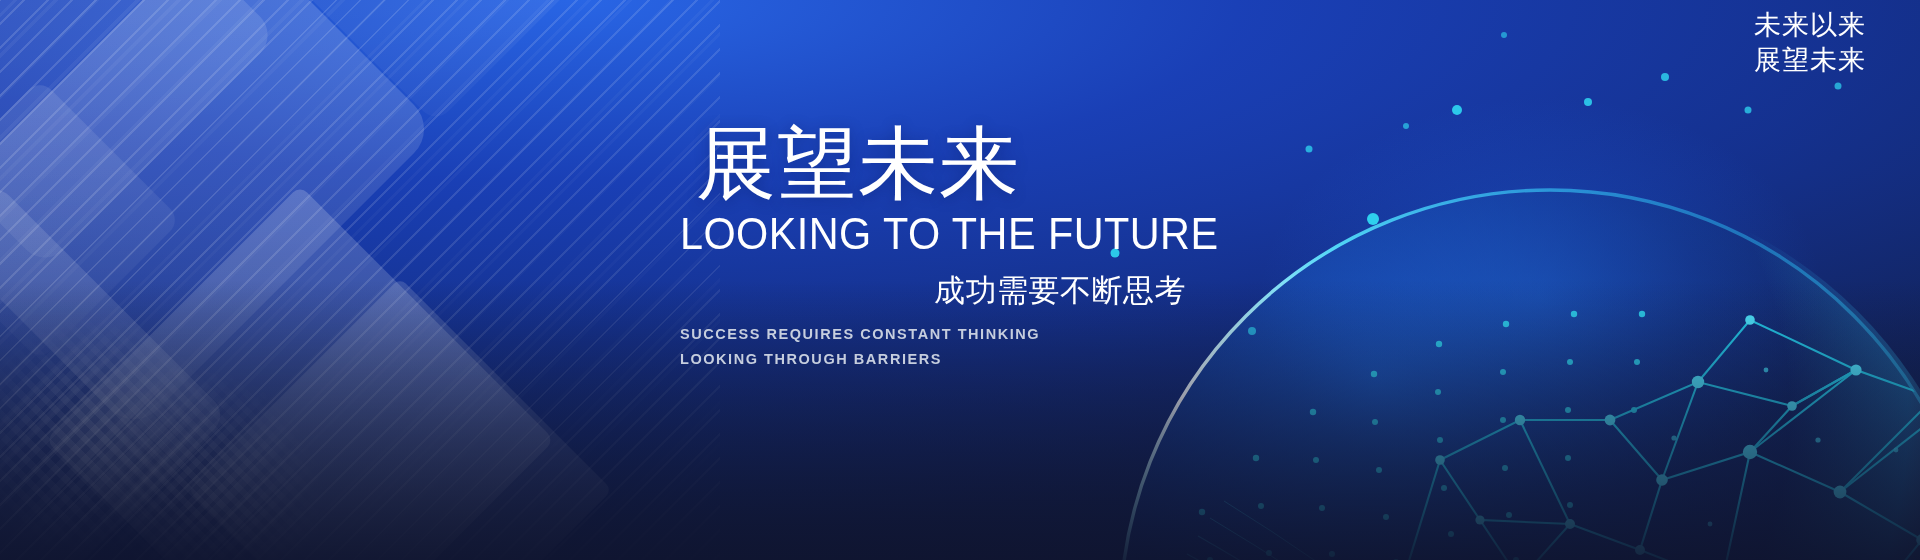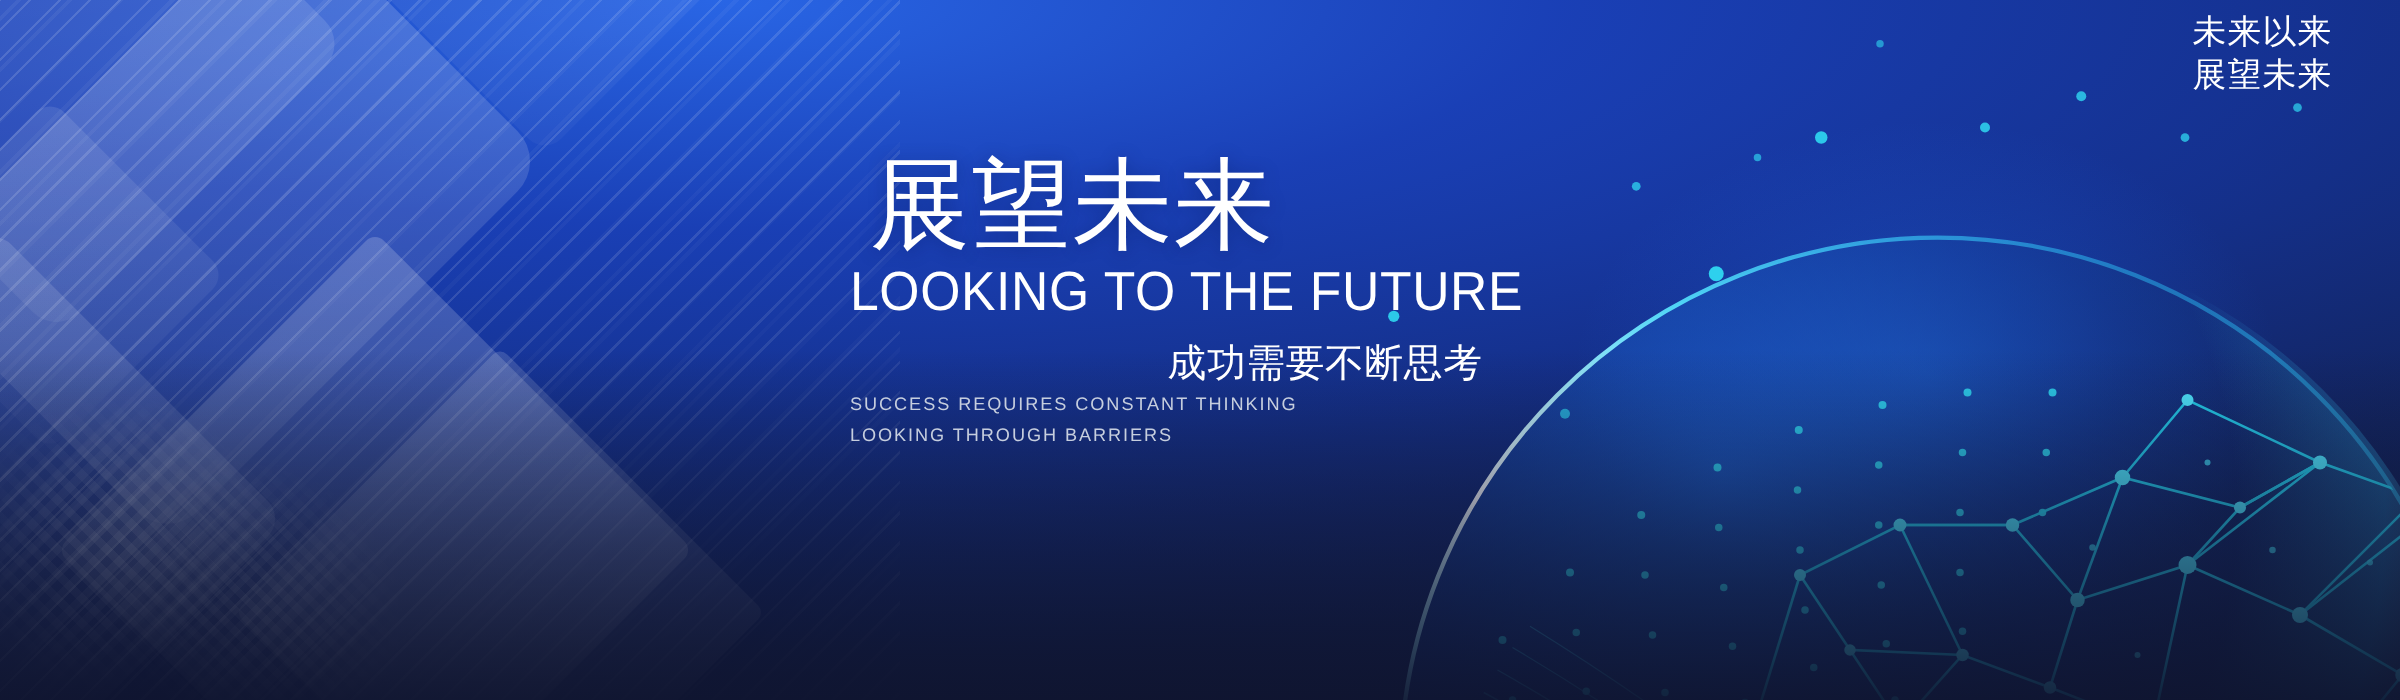--- a/index.html
+++ b/index.html
@@ -101,21 +101,21 @@
     letter-spacing:1px;margin:0 0 6px 16px;white-space:nowrap;
     text-shadow:0 2px 14px rgba(0,20,80,.35);
   }
   .title-en{
     font-size:44px;line-height:1.08;color:#fff;font-weight:400;
     letter-spacing:.5px;margin:0 0 12px 0;white-space:nowrap;
     transform:scaleX(.94);transform-origin:left center;
   }
   .sub-cn{font-size:31px;line-height:1.33;color:#fff;font-weight:400;letter-spacing:.5px;margin:0;text-align:center;}
   .sub-cn div{white-space:nowrap;}
-  .sub-en{margin-top:1px;font-size:14.5px;line-height:1.72;color:#c6cede;letter-spacing:1.55px;font-weight:400;}
+  .sub-en{margin-top:11px;font-size:14.5px;line-height:1.72;color:#c6cede;letter-spacing:1.55px;font-weight:700;}
   .sub-en div{white-space:nowrap;}
 
   .corner{
     position:absolute;right:54px;top:8px;text-align:left;
     font-size:27px;line-height:1.30;color:#fff;font-weight:400;letter-spacing:1px;
   }
   .corner div{white-space:nowrap;}
 </style>
 </head>
 <body>

